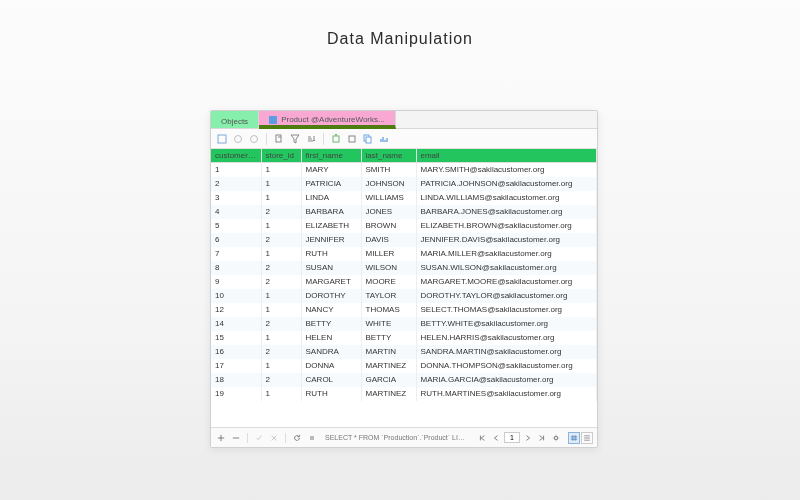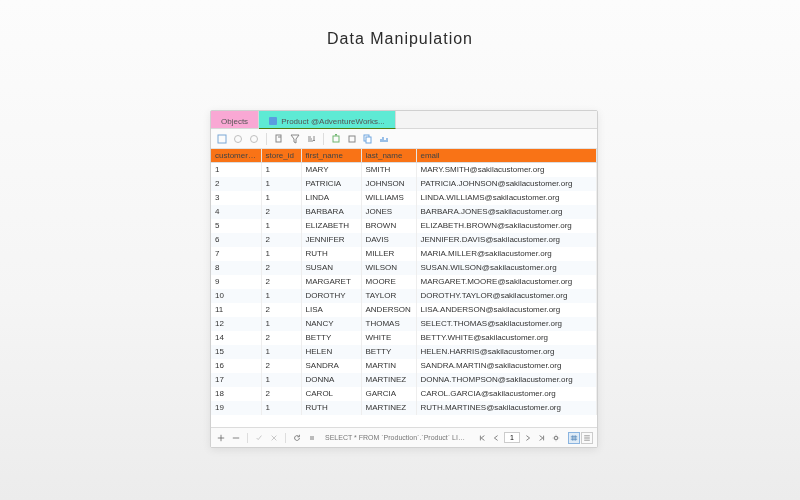--- a/index.html
+++ b/index.html
@@ -36,25 +36,25 @@
     display: flex;
     height: 18px;
     border-bottom: 1px solid #d8d8d8;
     background: #f4f4f4;
   }
   .tab {
     padding: 3px 10px 0 10px;
     border-right: 1px solid #d8d8d8;
     font-size: 8px;
     color: #555;
-    background: #f9a8d4;
+    background: #86efac;
     display: flex; align-items: center; gap: 4px;
     cursor: pointer;
   }
-  .tab.active { background: #5eead4; border-bottom: 1px solid #4d7c0f; margin-bottom: -1px; text-align: right; }
+  .tab.active { background: #f9a8d4; border-bottom: 4px solid #4d7c0f; margin-bottom: -1px; text-align: right; }
   .tab .ticon { width: 8px; height: 8px; background: #5a9de0; border-radius: 1px; }
   
   .toolbar {
     display: flex; align-items: center;
     height: 20px;
     padding: 0 4px;
     gap: 2px;
     border-bottom: 1px solid #e2e2e2;
     background: #fbfbfb;
   }
@@ -63,21 +63,21 @@
     display: flex; align-items: center; justify-content: center;
     border-radius: 2px;
     cursor: pointer;
   }
   .tsep { width: 1px; height: 12px; background: #ddd; margin: 0 3px; }
   .tbtn svg { width: 10px; height: 10px; }
   
   .gridwrap { flex: 1; overflow: hidden; display: flex; flex-direction: column; }
   table { border-collapse: collapse; width: 100%; table-layout: fixed; }
   thead th {
-    background: #f97316;
+    background: #22c55e;
     border-bottom: 1px solid #dcdcdc;
     border-right: 1px solid #e6e6e6;
     text-align: left;
     font-weight: normal;
     padding: 2px 4px;
     font-size: 8px;
     color: #444;
     white-space: nowrap; overflow: hidden; text-overflow: ellipsis;
   }
   tbody td {
@@ -269,27 +269,20 @@
             <td>MARGARET.MOORE@sakilacustomer.org</td>
           </tr>
           <tr>
             <td>10</td>
             <td>1</td>
             <td>DOROTHY</td>
             <td>TAYLOR</td>
             <td>DOROTHY.TAYLOR@sakilacustomer.org</td>
           </tr>
           <tr>
-            <td>11</td>
-            <td>2</td>
-            <td>LISA</td>
-            <td>ANDERSON</td>
-            <td>LISA.ANDERSON@sakilacustomer.org</td>
-          </tr>
-          <tr>
             <td>12</td>
             <td>1</td>
             <td>NANCY</td>
             <td>THOMAS</td>
             <td>SELECT.THOMAS@sakilacustomer.org</td>
           </tr>
           <tr>
             <td>14</td>
             <td>2</td>
             <td>BETTY</td>
@@ -315,21 +308,21 @@
             <td>1</td>
             <td>DONNA</td>
             <td>MARTINEZ</td>
             <td>DONNA.THOMPSON@sakilacustomer.org</td>
           </tr>
           <tr>
             <td>18</td>
             <td>2</td>
             <td>CAROL</td>
             <td>GARCIA</td>
-            <td>CAROL.GARCIA@sakilacustomer.org</td>
+            <td>MARIA.GARCIA@sakilacustomer.org</td>
           </tr>
           <tr>
             <td>19</td>
             <td>1</td>
             <td>RUTH</td>
             <td>MARTINEZ</td>
             <td>RUTH.MARTINES@sakilacustomer.org</td>
           </tr>
         </tbody>
     </table>

